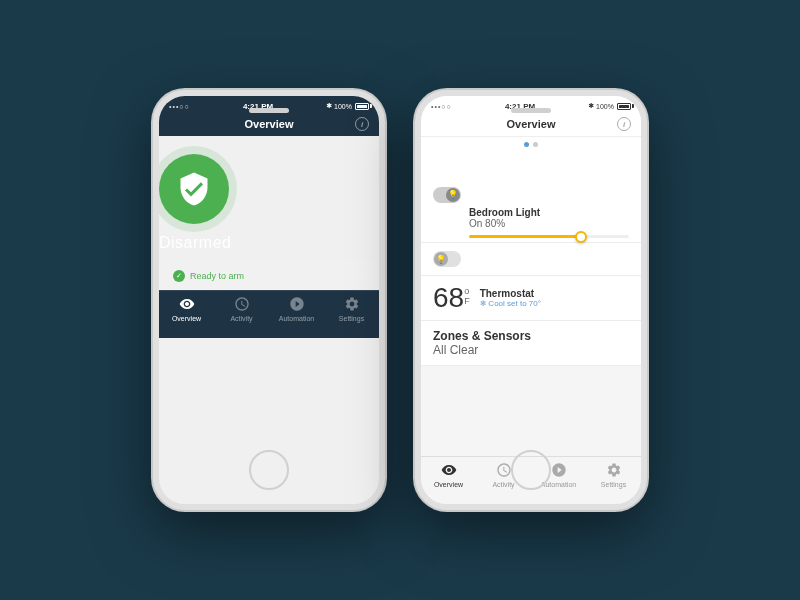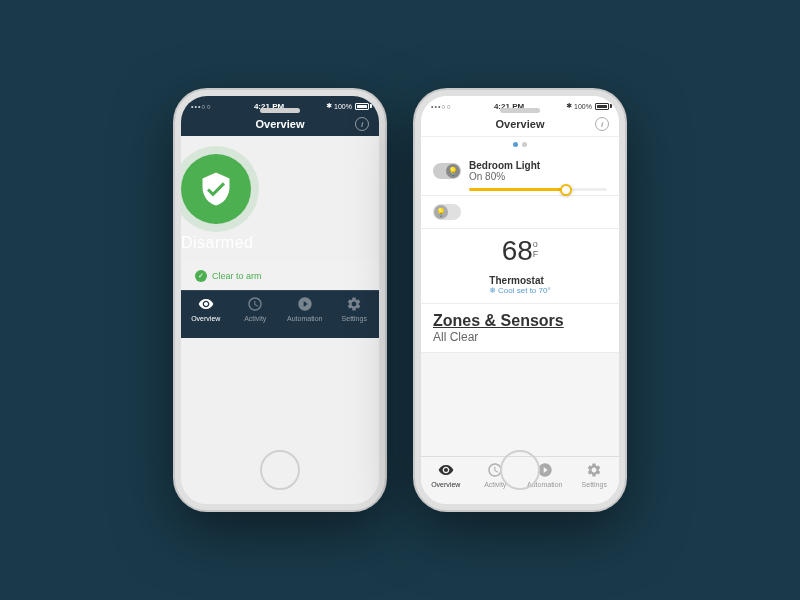--- a/index.html
+++ b/index.html
@@ -10,21 +10,21 @@
       display: flex;
       align-items: center;
       justify-content: center;
       gap: 30px;
       font-family: -apple-system, 'Helvetica Neue', Arial, sans-serif;
       overflow: hidden;
     }
 
     
     .phone {
-      width: 210px;
+      width: 232px;
       height: 420px;
       background: #f0f0f0;
       border-radius: 32px;
       border: 6px solid #e0e0e0;
       box-shadow: 0 0 0 2px #c8c8c8, 0 20px 60px rgba(0,0,0,0.5);
       display: flex;
       flex-direction: column;
       overflow: hidden;
       position: relative;
     }
@@ -302,21 +302,21 @@
       left: 1px;
       display: flex;
       align-items: center;
       justify-content: center;
     }
     .toggle-switch.on .toggle-knob {
       left: 13px;
       background: #888;
     }
 
-    .device-info { flex: 1; }
+    .device-info { flex: 1; margin-top: 47px; }
     .device-name { font-size: 10px; font-weight: 600; color: #333; }
     .device-status { font-size: 10px; color: #666; }
 
     .brightness-slider {
       margin-top: 6px;
       height: 3px;
       background: #eee;
       border-radius: 2px;
       position: relative;
       margin-left: 36px;
@@ -343,34 +343,34 @@
     
     .device-living .toggle-switch {
       background: #e0e0e0;
     }
     .device-living .toggle-knob {
       background: #aaa;
       left: 1px;
     }
 
     
-    .device-thermostat { display: flex; align-items: center; gap: 10px; flex-direction: column; }
+    .device-thermostat { display: flex; align-items: center; gap: 10px; }
     .temp-display {
       display: flex;
       align-items: flex-start;
     }
     .temp-number { font-size: 28px; font-weight: 200; color: #333; line-height: 1; }
     .temp-units { font-size: 9px; color: #666; margin-top: 3px; display: flex; flex-direction: column; }
     .thermo-info { flex: 1; }
     .thermo-name { font-size: 10px; font-weight: 600; color: #333; }
     .thermo-status { font-size: 8px; color: #5b9bd5; display: flex; align-items: center; gap: 2px; }
     .snowflake { color: #5b9bd5; font-size: 8px; }
 
     
-    .device-zones .zones-name { font-size: 16px; font-weight: 600; color: #333; text-decoration: underline; }
+    .device-zones .zones-name { font-size: 12px; font-weight: 600; color: #333; }
     .device-zones .zones-status { font-size: 12px; color: #666; }
 
     
     .phone-home .bottom-nav { background: #f5f5f5; border-top: 1px solid #ddd; }
     .phone-home .nav-label { color: #999; }
     .phone-home .nav-item.active .nav-label { color: #333; }
     .phone-home .nav-item .nav-icon svg { fill: #aaa; }
     .phone-home .nav-item.active .nav-icon svg { fill: #333; }
     .phone-home .app-header { background: #fff; color: #333; border-bottom: 1px solid #eee; }
     .phone-home .status-bar { background: #fff; color: #333; }
@@ -409,21 +409,21 @@
       <svg class="shield-icon" viewBox="0 0 24 24">
         <path d="M12 1L3 5v6c0 5.55 3.84 10.74 9 12 5.16-1.26 9-6.45 9-12V5l-9-4zm-2 16l-4-4 1.41-1.41L10 14.17l6.59-6.59L18 9l-8 8z"></path>
       </svg>
     </div>
 
     <div class="disarmed-text">Disarmed</div>
 
     <div class="ready-bar">
       <div class="ready-content">
         <div class="ready-check">✓</div>
-        <span>Clear to arm</span>
+        <span>Ready to arm</span>
       </div>
       <span class="chevron-right">›</span>
     </div>
 
     <div class="camera-feed">
       <div class="room-bg"></div>
 
     </div>
   </div>
 

